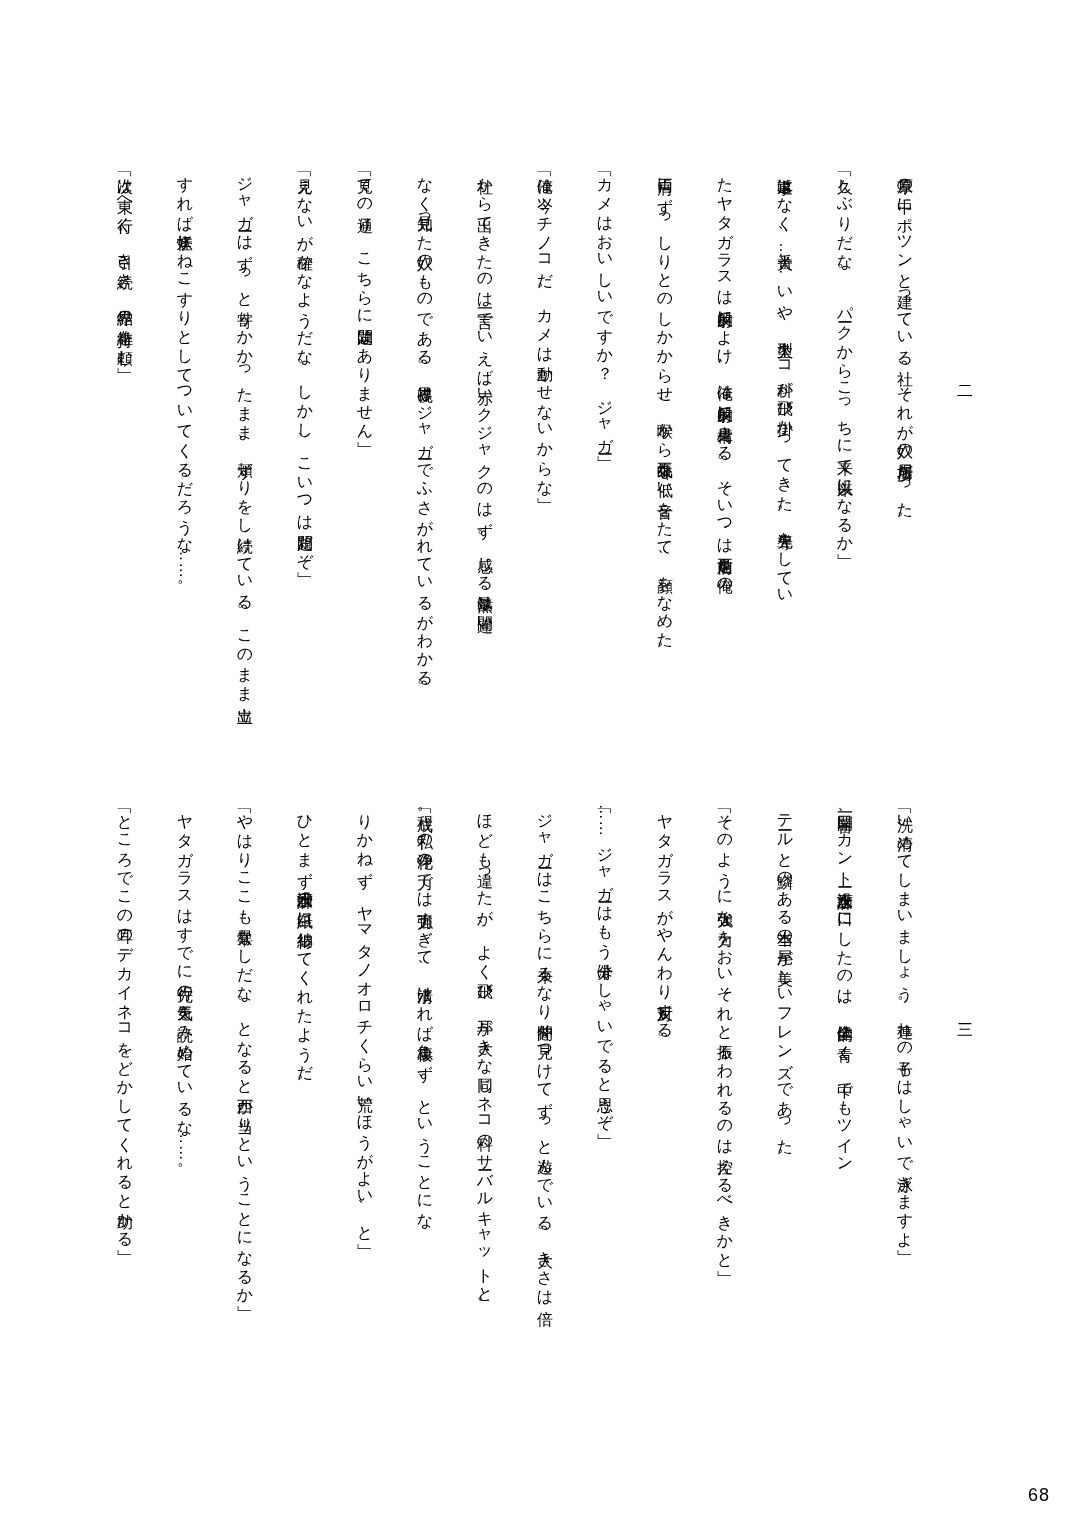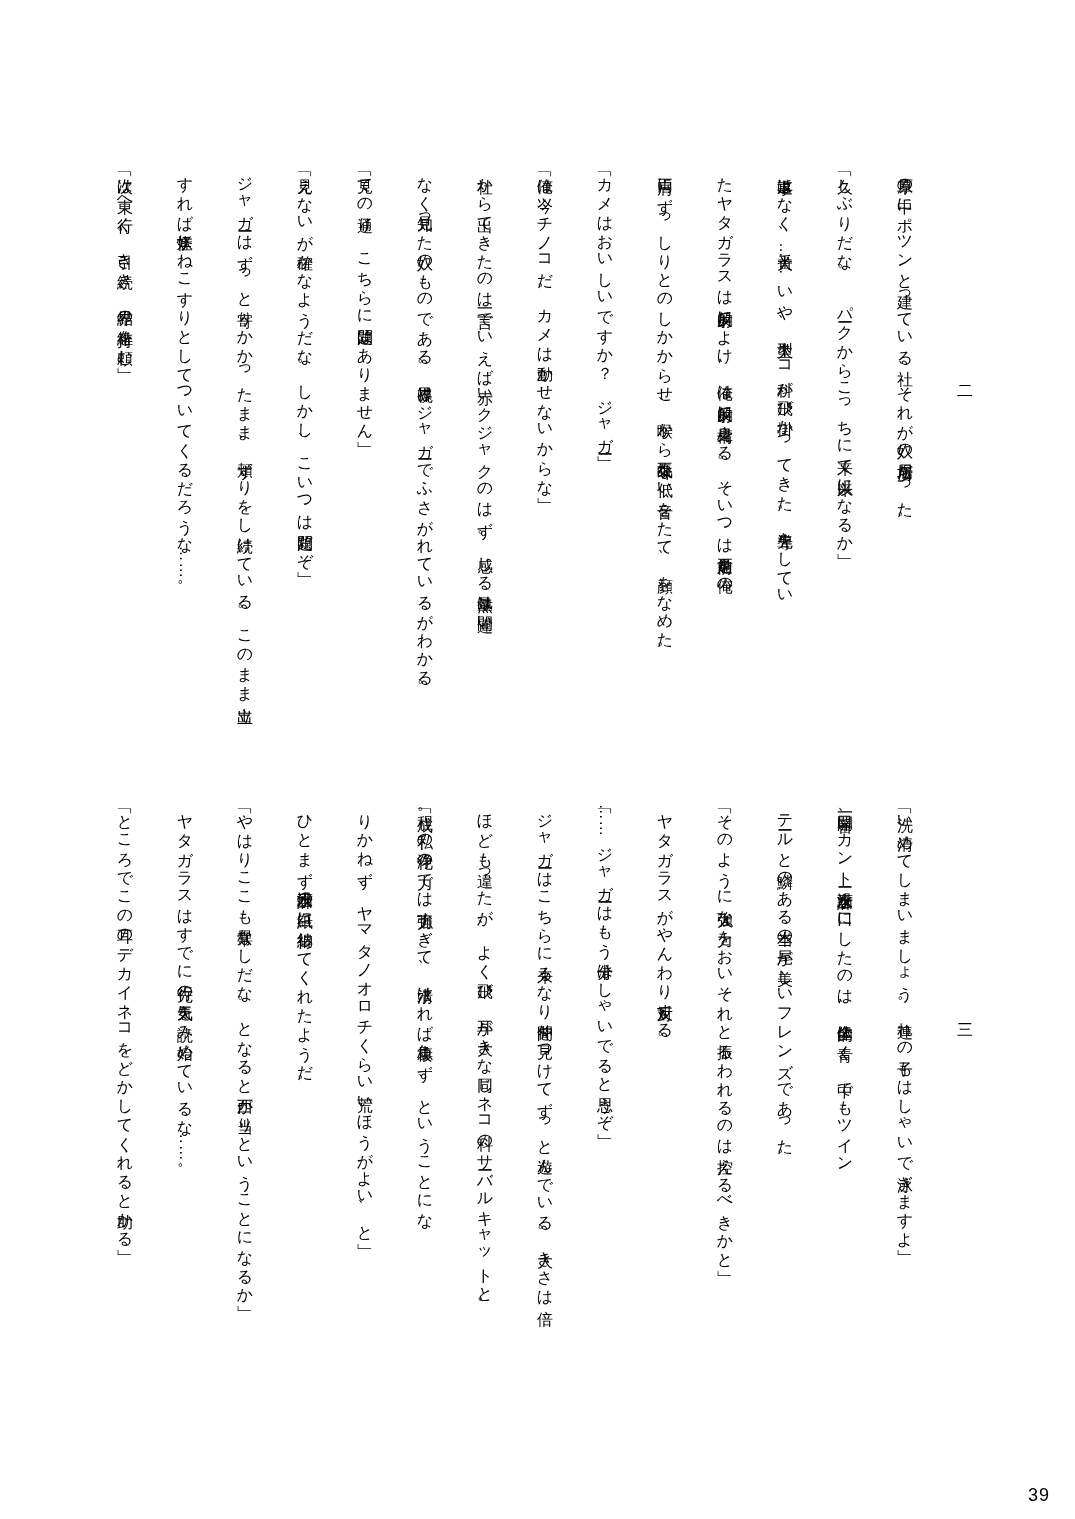--- a/index.html
+++ b/index.html
@@ -69,15 +69,15 @@
     <p class="line">ジャガーはこちらに来るなり仲間を見つけてずっと遊んでいる。大きさは倍</p>
     <p class="line">ほども違ったが、よく飛び、耳が大きな同じネコ科のサーバルキャットと。</p>
     <p class="line">「成程。私の浄化の力では強力すぎて、水清ければ魚棲まず、ということにな</p>
     <p class="line">りかねず、ヤマタノオロチくらい荒いほうがよい、と」</p>
     <p class="line">ひとまず水没計画の白紙に納得してくれたようだ。</p>
     <p class="line">「やはりここも異常なしだな。となると西が当りということになるか」</p>
     <p class="line">ヤタガラスはすでに行先の天気を読み始めているな……。</p>
     <p class="line">「ところでこの耳のデカイネコをどかしてくれると助かる」</p>
   </section>
 
-  <div class="page-number">39</div>
+  <div class="page-number">68</div>
 
 </div>
 
 </body></html>

